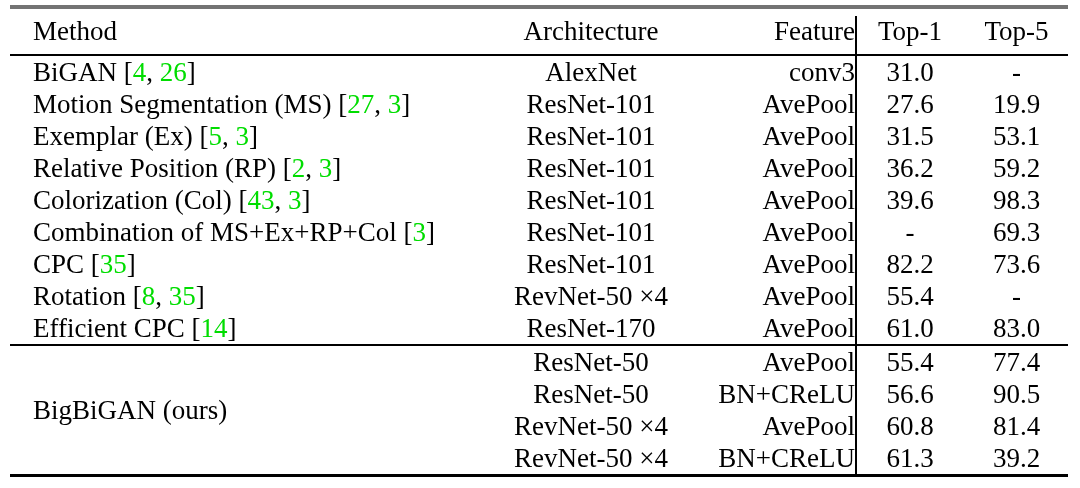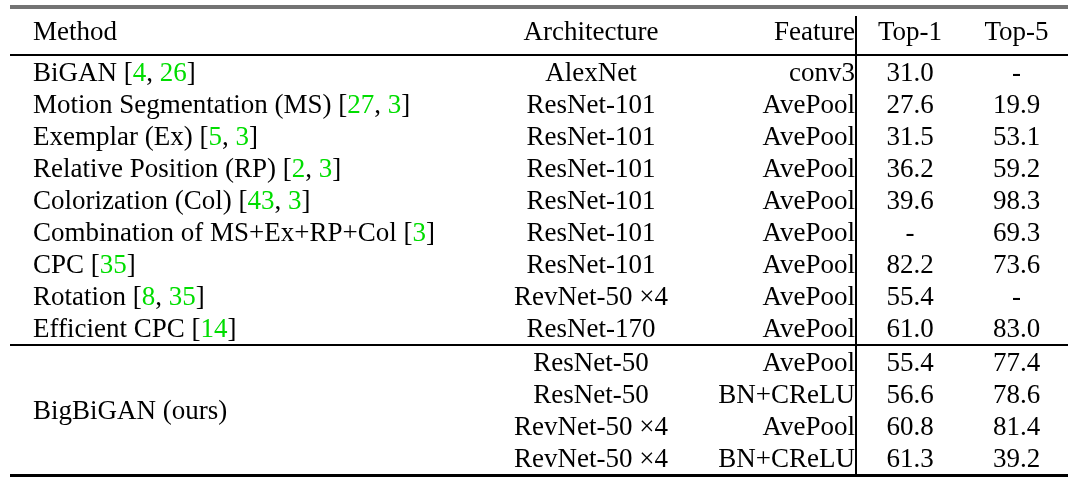--- a/index.html
+++ b/index.html
@@ -156,21 +156,21 @@
           <td class="col-method group-label" rowspan="4">BigBiGAN (ours)</td>
           <td class="col-arch">ResNet-50</td>
           <td class="col-feature">AvePool</td>
           <td class="col-num">55.4</td>
           <td class="col-num">77.4</td>
         </tr>
         <tr>
           <td class="col-arch">ResNet-50</td>
           <td class="col-feature">BN+CReLU</td>
           <td class="col-num">56.6</td>
-          <td class="col-num">78.6</td>
+          <td class="col-num">90.5</td>
         </tr>
         <tr>
           <td class="col-arch">RevNet-50 ×4</td>
           <td class="col-feature">AvePool</td>
           <td class="col-num">60.8</td>
           <td class="col-num">81.4</td>
         </tr>
         <tr>
           <td class="col-arch">RevNet-50 ×4</td>
           <td class="col-feature">BN+CReLU</td>

